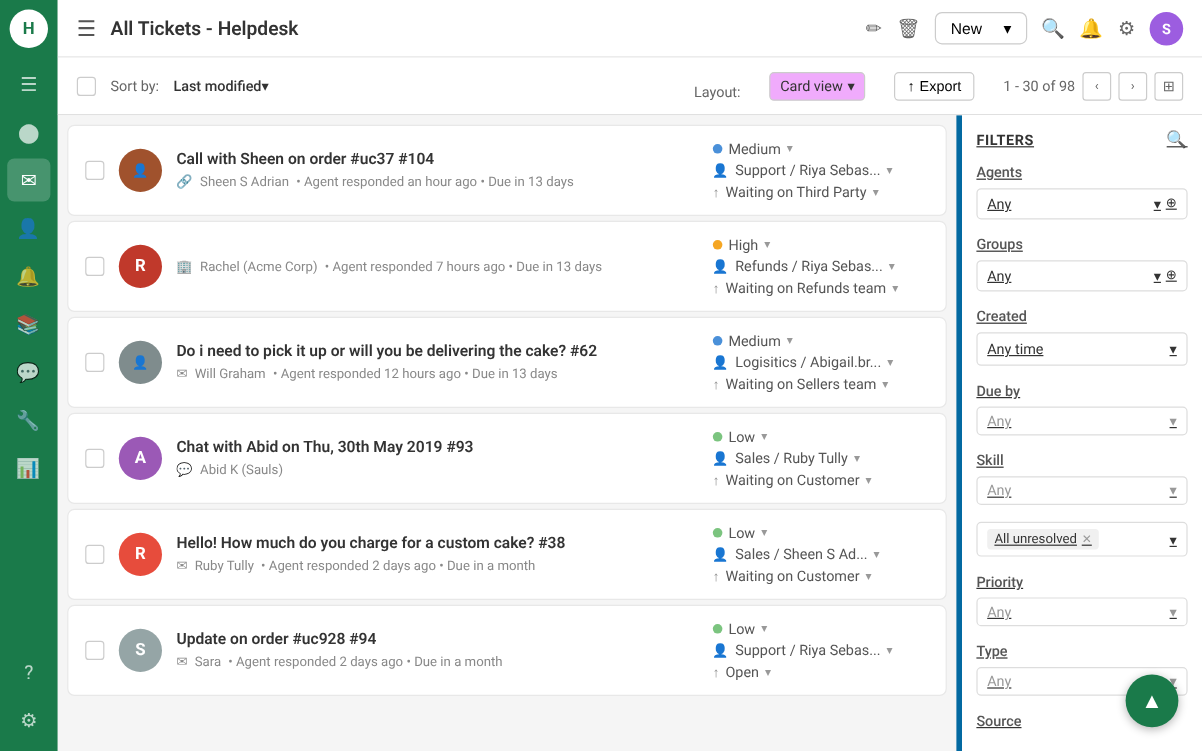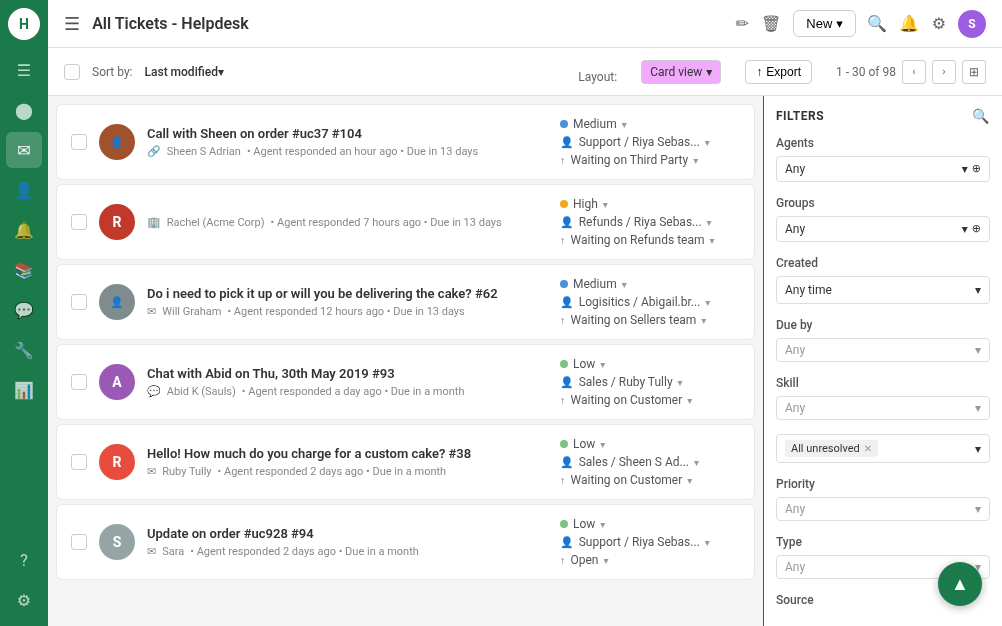--- a/index.html
+++ b/index.html
@@ -15,21 +15,21 @@
 
     
     .main { flex: 1; display: flex; flex-direction: column; overflow: hidden; }
 
     
     .header { height: 48px; background: #fff; border-bottom: 1px solid #e0e0e0; display: flex; align-items: center; padding: 0 16px; gap: 12px; }
     .header-menu { font-size: 18px; color: #555; cursor: pointer; }
     .header-title { font-size: 16px; font-weight: 600; color: #333; flex: 1; }
     .header-icon { color: #666; cursor: pointer; font-size: 16px; }
     .header-right { display: flex; align-items: center; gap: 12px; margin-left: auto; }
-    .new-btn { background: #fff; border: 1px solid #ccc; border-radius: 6px; padding: 5px 12px; cursor: pointer; display: flex; align-items: center; gap: 4px; font-size: 13px; }
+    .new-btn { background: #fff; border: 1px solid #ccc; border-radius: 6px; padding: 5px 12px; cursor: pointer; display: flex; align-items: center; gap: 18px; font-size: 13px; }
     .avatar-btn { width: 28px; height: 28px; background: #9c5de0; border-radius: 50%; display: flex; align-items: center; justify-content: center; color: #fff; font-size: 12px; font-weight: bold; }
 
     
     .toolbar { height: 48px; background: #fff; border-bottom: 1px solid #e0e0e0; display: flex; align-items: center; padding: 0 16px; gap: 12px; }
     .sort-label { color: #666; font-size: 12px; }
     .sort-btn { display: flex; align-items: center; gap: 0; color: #333; font-size: 12px; cursor: pointer; font-weight: 500; }
     .layout-area { margin-left: auto; display: flex; align-items: flex-end; gap: 24px; }
     .layout-label { color: #666; font-size: 12px; }
     .layout-btn { display: flex; align-items: center; gap: 4px; font-size: 12px; cursor: pointer; background: #f0abfc; border: 1px solid #ccc; border-radius: 4px; padding: 4px 8px; }
     .export-btn { background: #fff; border: 1px solid #ccc; border-radius: 4px; padding: 4px 10px; font-size: 12px; cursor: pointer; display: flex; align-items: center; gap: 4px; }
@@ -51,21 +51,21 @@
     .ticket-right { display: flex; flex-direction: column; gap: 4px; align-items: flex-start; min-width: 180px; }
     .ticket-badge { display: flex; align-items: center; gap: 5px; font-size: 12px; color: #555; cursor: pointer; }
     .dot { width: 8px; height: 8px; border-radius: 50%; flex-shrink: 0; }
     .dot-blue { background: #4a90d9; }
     .dot-orange { background: #f5a623; }
     .dot-green { background: #7bc47f; }
     .badge-icon { font-size: 11px; color: #888; }
     .chevron { font-size: 10px; color: #999; }
 
     
-    .filters-panel { width: 239px; background: #fff; border-left: 1px solid #0369a1; overflow-y: auto; padding: 12px; flex-shrink: 0; }
+    .filters-panel { width: 205px; background: #fff; border-left: 5px solid #0369a1; overflow-y: auto; padding: 12px; flex-shrink: 0; text-decoration: underline; }
     .filters-header { display: flex; align-items: center; justify-content: space-between; margin-bottom: 12px; }
     .filters-title { font-size: 12px; font-weight: 700; color: #333; letter-spacing: 0.5px; }
     .filter-section { margin-bottom: 14px; }
     .filter-label { font-size: 12px; color: #555; font-weight: 500; margin-bottom: 6px; }
     .filter-select { width: 100%; border: 1px solid #ddd; border-radius: 4px; padding: 5px 8px; font-size: 12px; color: #333; background: #fff; display: flex; align-items: center; justify-content: space-between; cursor: pointer; }
     .status-tag { background: #f0f0f0; border-radius: 3px; padding: 2px 6px; font-size: 11px; display: flex; align-items: center; gap: 4px; }
     .status-x { cursor: pointer; color: #999; font-size: 10px; }
     .filter-row { display: flex; align-items: center; border: 1px solid #ddd; border-radius: 4px; padding: 4px 8px; font-size: 12px; color: #999; margin-bottom: 6px; justify-content: space-between; }
     .fab { position: fixed; bottom: 20px; right: 20px; width: 44px; height: 44px; background: #1a7a4a; border-radius: 50%; display: flex; align-items: center; justify-content: center; cursor: pointer; box-shadow: 0 2px 8px rgba(0,0,0,0.3); }
     .fab span { color: #fff; font-size: 20px; }
@@ -227,21 +227,20 @@
     </div>
   </div>
         <div class="ticket-card">
     <div class="ticket-checkbox"></div>
     <div class="ticket-avatar" style="background:#9b59b6;">A</div>
     <div class="ticket-info">
       <div class="ticket-title">Chat with Abid on Thu, 30th May 2019 #93</div>
       <div class="ticket-meta">
         <span>💬</span>
         <span>Abid K (Sauls)</span>
-        <span>• Agent responded a day ago • Due in a month</span>
       </div>
     </div>
     <div class="ticket-right">
       <div class="ticket-badge">
         <span class="dot dot-green"></span>
         <span>Low</span>
         <span class="chevron">▾</span>
       </div>
       <div class="ticket-badge">
         <span class="badge-icon">👤</span>

